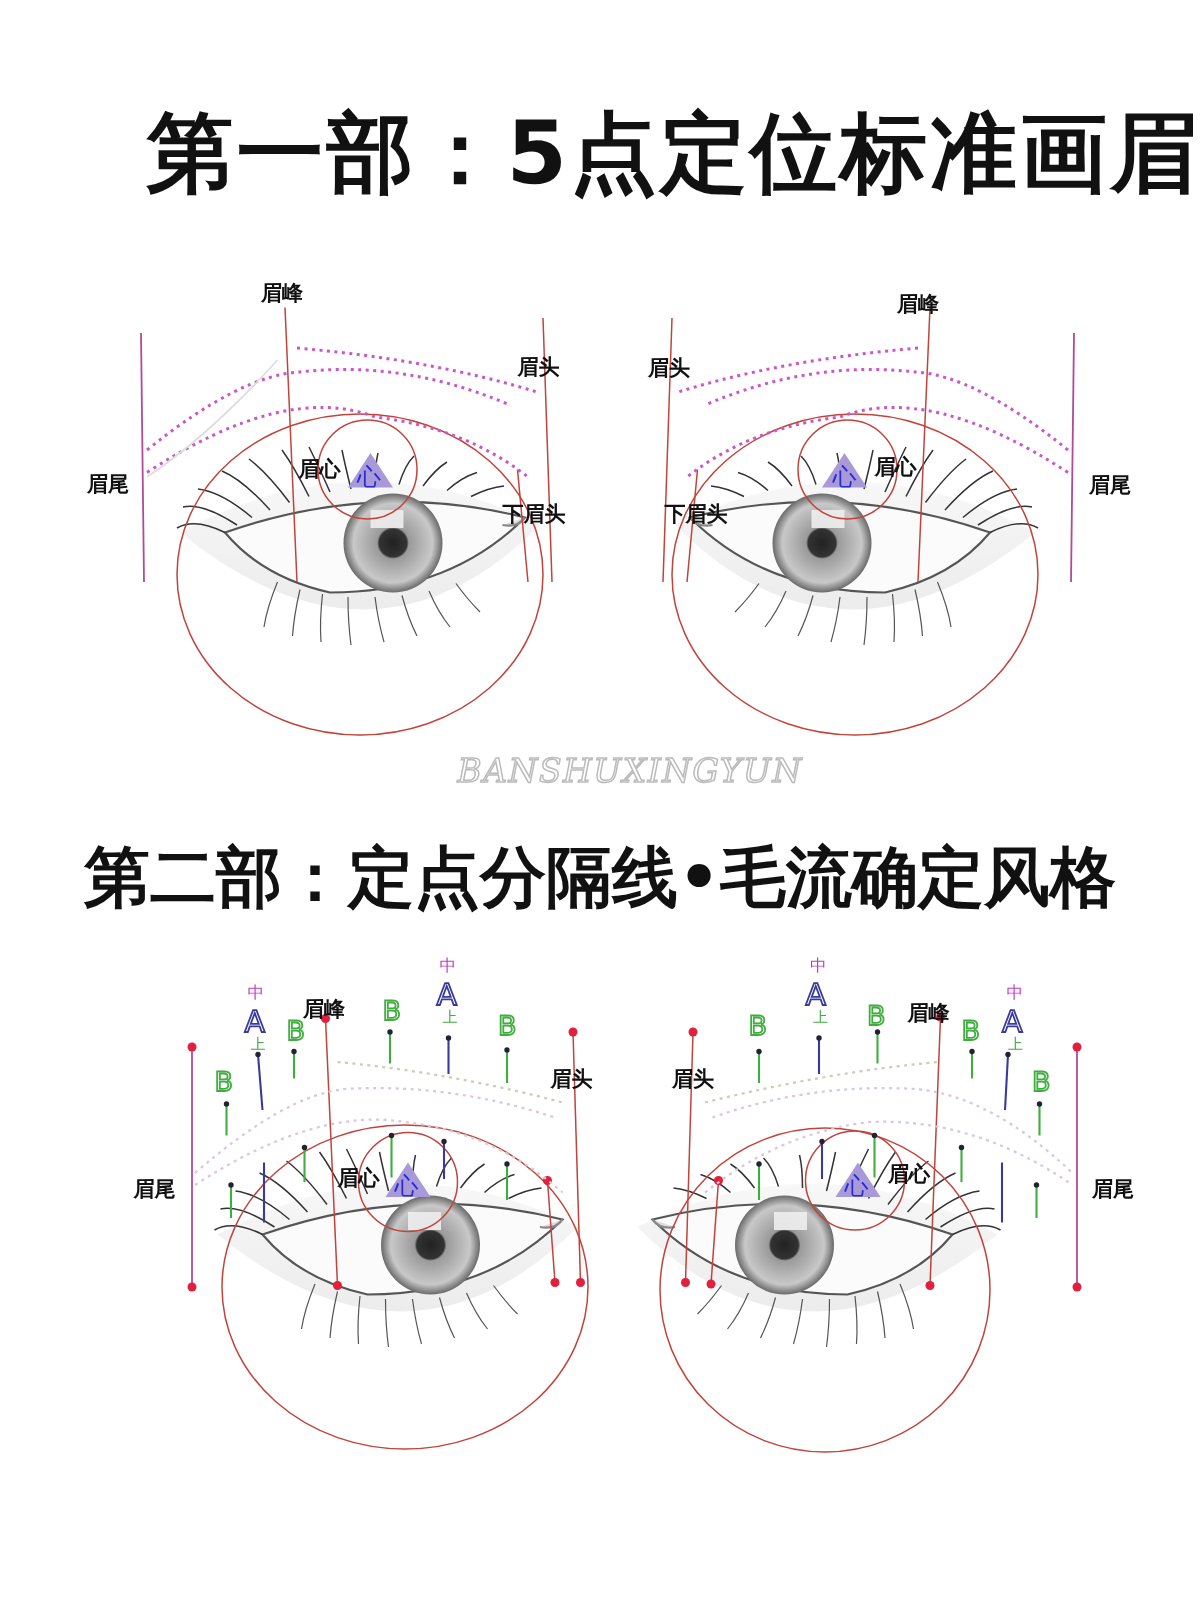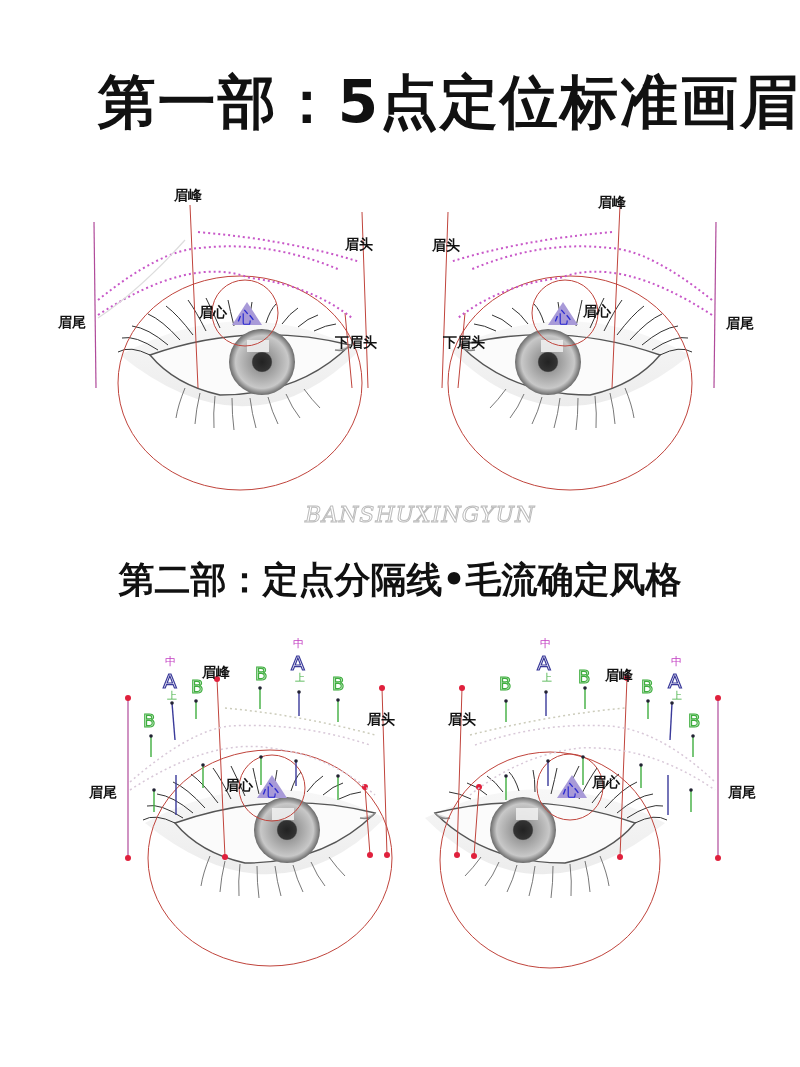--- a/index.html
+++ b/index.html
@@ -1,18 +1,18 @@
 <!DOCTYPE html>
 <html><head>
 <meta charset="utf-8">
 <style>
   html,body{margin:0;padding:0;background:#fff;}
   body{width:800px;height:1067px;position:relative;overflow:hidden;font-family:"DejaVu Sans",sans-serif;}
   .title1{position:absolute;left:0;top:64px;width:800px;text-align:right;font-size:58px;font-weight:bold;color:#111;letter-spacing:2px;font-family:"DejaVu Sans",sans-serif;}
-  .title2{position:absolute;left:0;top:556px;width:800px;text-align:center;font-size:36px;font-weight:bold;color:#111;font-family:"DejaVu Sans",sans-serif;}
+  .title2{position:absolute;left:0;top:556px;width:800px;text-align:center;font-size:44px;font-weight:bold;color:#111;font-family:"DejaVu Sans",sans-serif;}
   .watermark{position:absolute;left:305px;top:502px;font-size:22px;font-style:italic;color:#fff;-webkit-text-stroke:1px #bbb;letter-spacing:1px;font-family:"DejaVu Serif",serif;text-align:right;}
   svg.diagram{position:absolute;left:0;top:0;}
   .lbl{font-family:"DejaVu Sans",sans-serif;font-weight:bold;font-size:14px;fill:#111;}
   .xin{font-family:"DejaVu Sans",sans-serif;font-size:16px;fill:#2a2ad0;}
   .hand-a{font-family:"DejaVu Sans",sans-serif;font-size:20px;fill:none;stroke:#3a3a9a;stroke-width:1.2;}
   .hand-b{font-family:"DejaVu Sans",sans-serif;font-size:18px;fill:none;stroke:#3fae3f;stroke-width:1.2;}
   .hand-star{font-family:"DejaVu Sans",sans-serif;font-size:11px;fill:#c23cc2;}
   .hand-mid{font-family:"DejaVu Sans",sans-serif;font-size:10px;fill:#3fae3f;}
 </style>
 </head>

